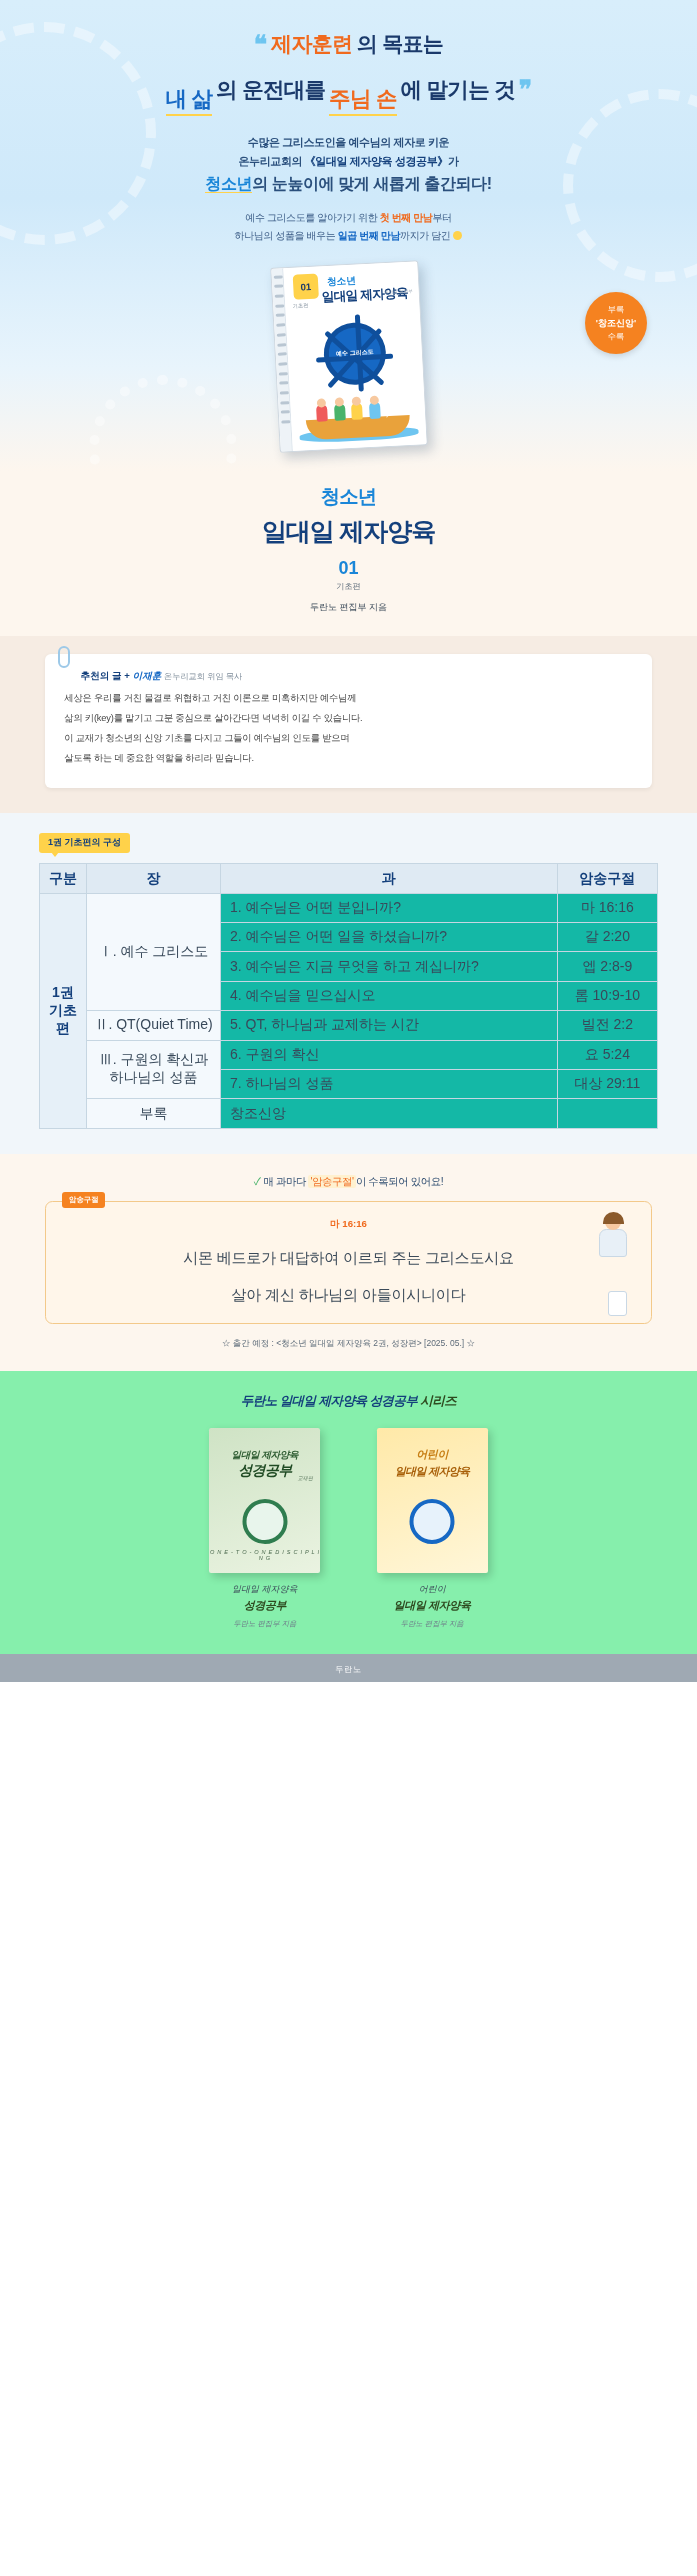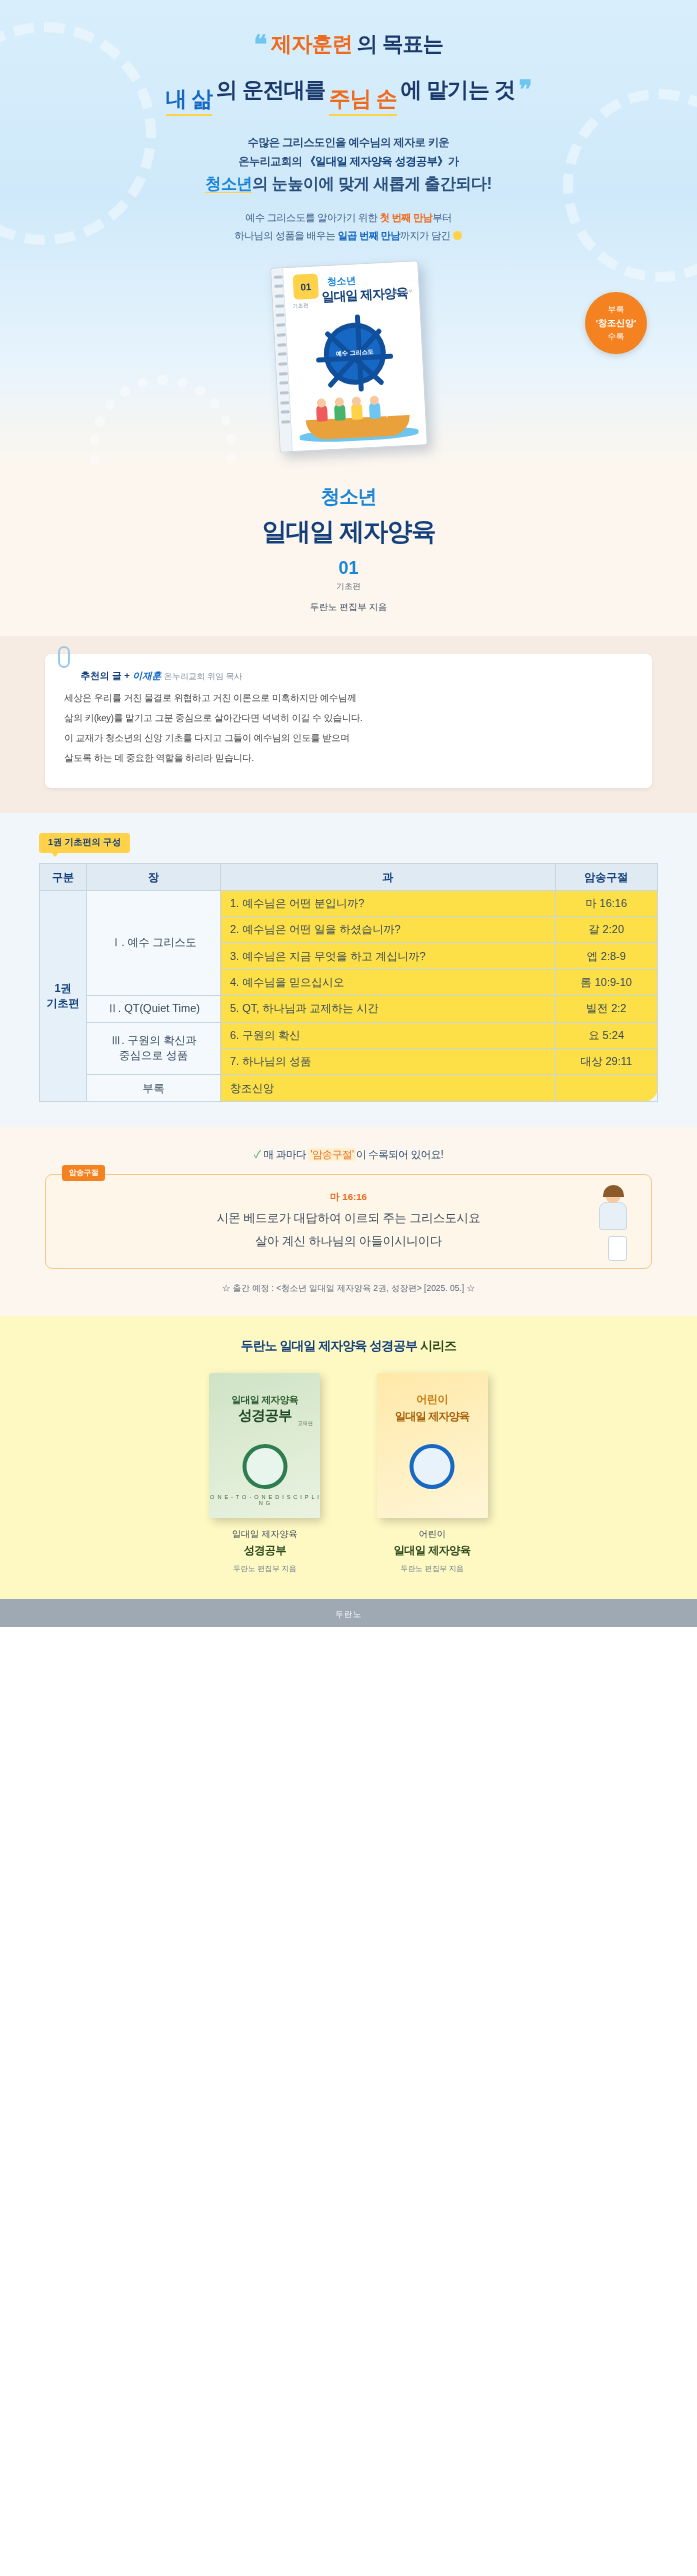--- a/index.html
+++ b/index.html
@@ -160,21 +160,21 @@
   
   .struct-sec { background:#f1f6fa; padding:19.3px 39px 25px; }
   .tag {
     display:inline-block; background:#ffd24a; color:#14407c; font-size:9px; font-weight:bold;
     padding:3.7px 9px; border-radius:3px; position:relative; margin-bottom:10.4px;
   }
   .tag:after {
     content:""; position:absolute; left:12px; bottom:-4.5px;
     border-left:4.5px solid transparent; border-right:4.5px solid transparent; border-top:5.2px solid #ffd24a;
   }
-  table.struct { width:100%; border-collapse:collapse; background:#fde047; font-size:11px;border-radius:15px; }
+  table.struct { width:100%; border-collapse:collapse; background:#14b8a6; font-size:14px; }
   table.struct th, table.struct td {
     border:0.7px solid #c6d6e2; padding:5.2px 6px; text-align:center; color:#38495a;
   }
   table.struct thead th { background:#dfeaf3; font-weight:bold; color:#14407c; }
   table.struct td.lesson { text-align:left; padding-left:9px; }
   table.struct td.vol { background:#e6f0f8; font-weight:bold; color:#14407c; width:47px; }
   table.struct td.chap { background:#f4f9fd; width:134px; }
 
   
   .verse-sec { background:#fdf6ee; padding:19.3px 45px 21px; text-align:center; }
@@ -183,37 +183,37 @@
   .verse-head .hl { color:#f06a1e; background:#fff1d0; padding:0.7px 2.2px; border-radius:2.2px; }
   .verse-card {
     margin-top:12px; background:#fff6ea; border:1.5px solid #f3c98a; border-radius:7.4px;
     padding:16.3px 19.3px 18px; position:relative;
   }
   .verse-pin {
     position:absolute; left:16.3px; top:-9.6px; background:#f58220; color:#fff;
     font-size:7.4px; font-weight:bold; padding:3px 6.7px; border-radius:3px;
   }
   .verse-ref { font-size:9.6px; font-weight:bold; color:#f06a1e; }
-  .verse-l1, .verse-l2 { font-size:12px; color:#3b4a59; margin-top:6px; letter-spacing:-0.2px; }
+  .verse-l1, .verse-l2 { font-size:15px; color:#3b4a59; margin-top:18px; letter-spacing:-0.2px; }
   .jesus {
     position:absolute; right:21px; top:12px; width:34px; height:43px;
   }
   .jesus .head { position:absolute; left:9px; top:0; width:16.3px; height:16.3px; border-radius:50%; background:#f7c9a0; }
   .jesus .hair { position:absolute; left:6.7px; top:-2.2px; width:21px; height:12px; border-radius:10.4px 10.4px 0 0; background:#8b5a2b; }
   .jesus .robe { position:absolute; left:3px; top:15px; width:28px; height:28px; border-radius:7.4px 7.4px 3px 3px; background:#e8f0f7; border:0.7px solid #c9d8e5; }
   .scroll-ic {
     position:absolute; right:24px; bottom:7.4px; width:19.3px; height:25px;
     background:#fff; border:1.5px solid #c9d8e5; border-radius:3px;
   }
   .notice {
     margin-top:13.4px; font-size:8.5px; color:#5d6b79;
   }
 
   
-  .series-sec { background:#fef9c3; padding:22px 45px 25px; text-align:center; }
+  .series-sec { background:#86efac; padding:22px 45px 25px; text-align:center;font-style:italic; }
   .series-title { font-size:12.6px; font-weight:bold; color:#2e4a1f; letter-spacing:-0.6px; }
   .series-title .brand { color:#14407c; }
   .series-title .em { color:#14407c; }
   .series-row { display:flex; justify-content:center; gap:19.3px; margin-top:18px; align-items:flex-end; }
   .s-item { width:148px; }
   .s-cover {
     width:111px; height:145px; margin:0 auto; border-radius:2.2px; position:relative;
     box-shadow:3px 3.7px 9px rgba(0,0,0,.18); overflow:hidden;
   }
   .s-cover.green { background:linear-gradient(160deg,#cfe3c5,#eaf3e1); }
@@ -401,21 +401,21 @@
           <td>롬 10:9-10</td>
         </tr>
         <tr>
           <td class="chap">Ⅱ. QT(Quiet Time)</td>
           <td class="lesson">5. QT, 하나님과 교제하는 시간</td>
           <td>빌전 2:2</td>
         </tr>
         <tr>
           <td class="chap" rowspan="2">
             <div>Ⅲ. 구원의 확신과</div>
-            <div>중심으로 성품</div>
+            <div>하나님의 성품</div>
           </td>
           <td class="lesson">6. 구원의 확신</td>
           <td>요 5:24</td>
         </tr>
         <tr>
           <td class="lesson">7. 하나님의 성품</td>
           <td>대상 29:11</td>
         </tr>
         <tr>
           <td class="chap">부록</td>

